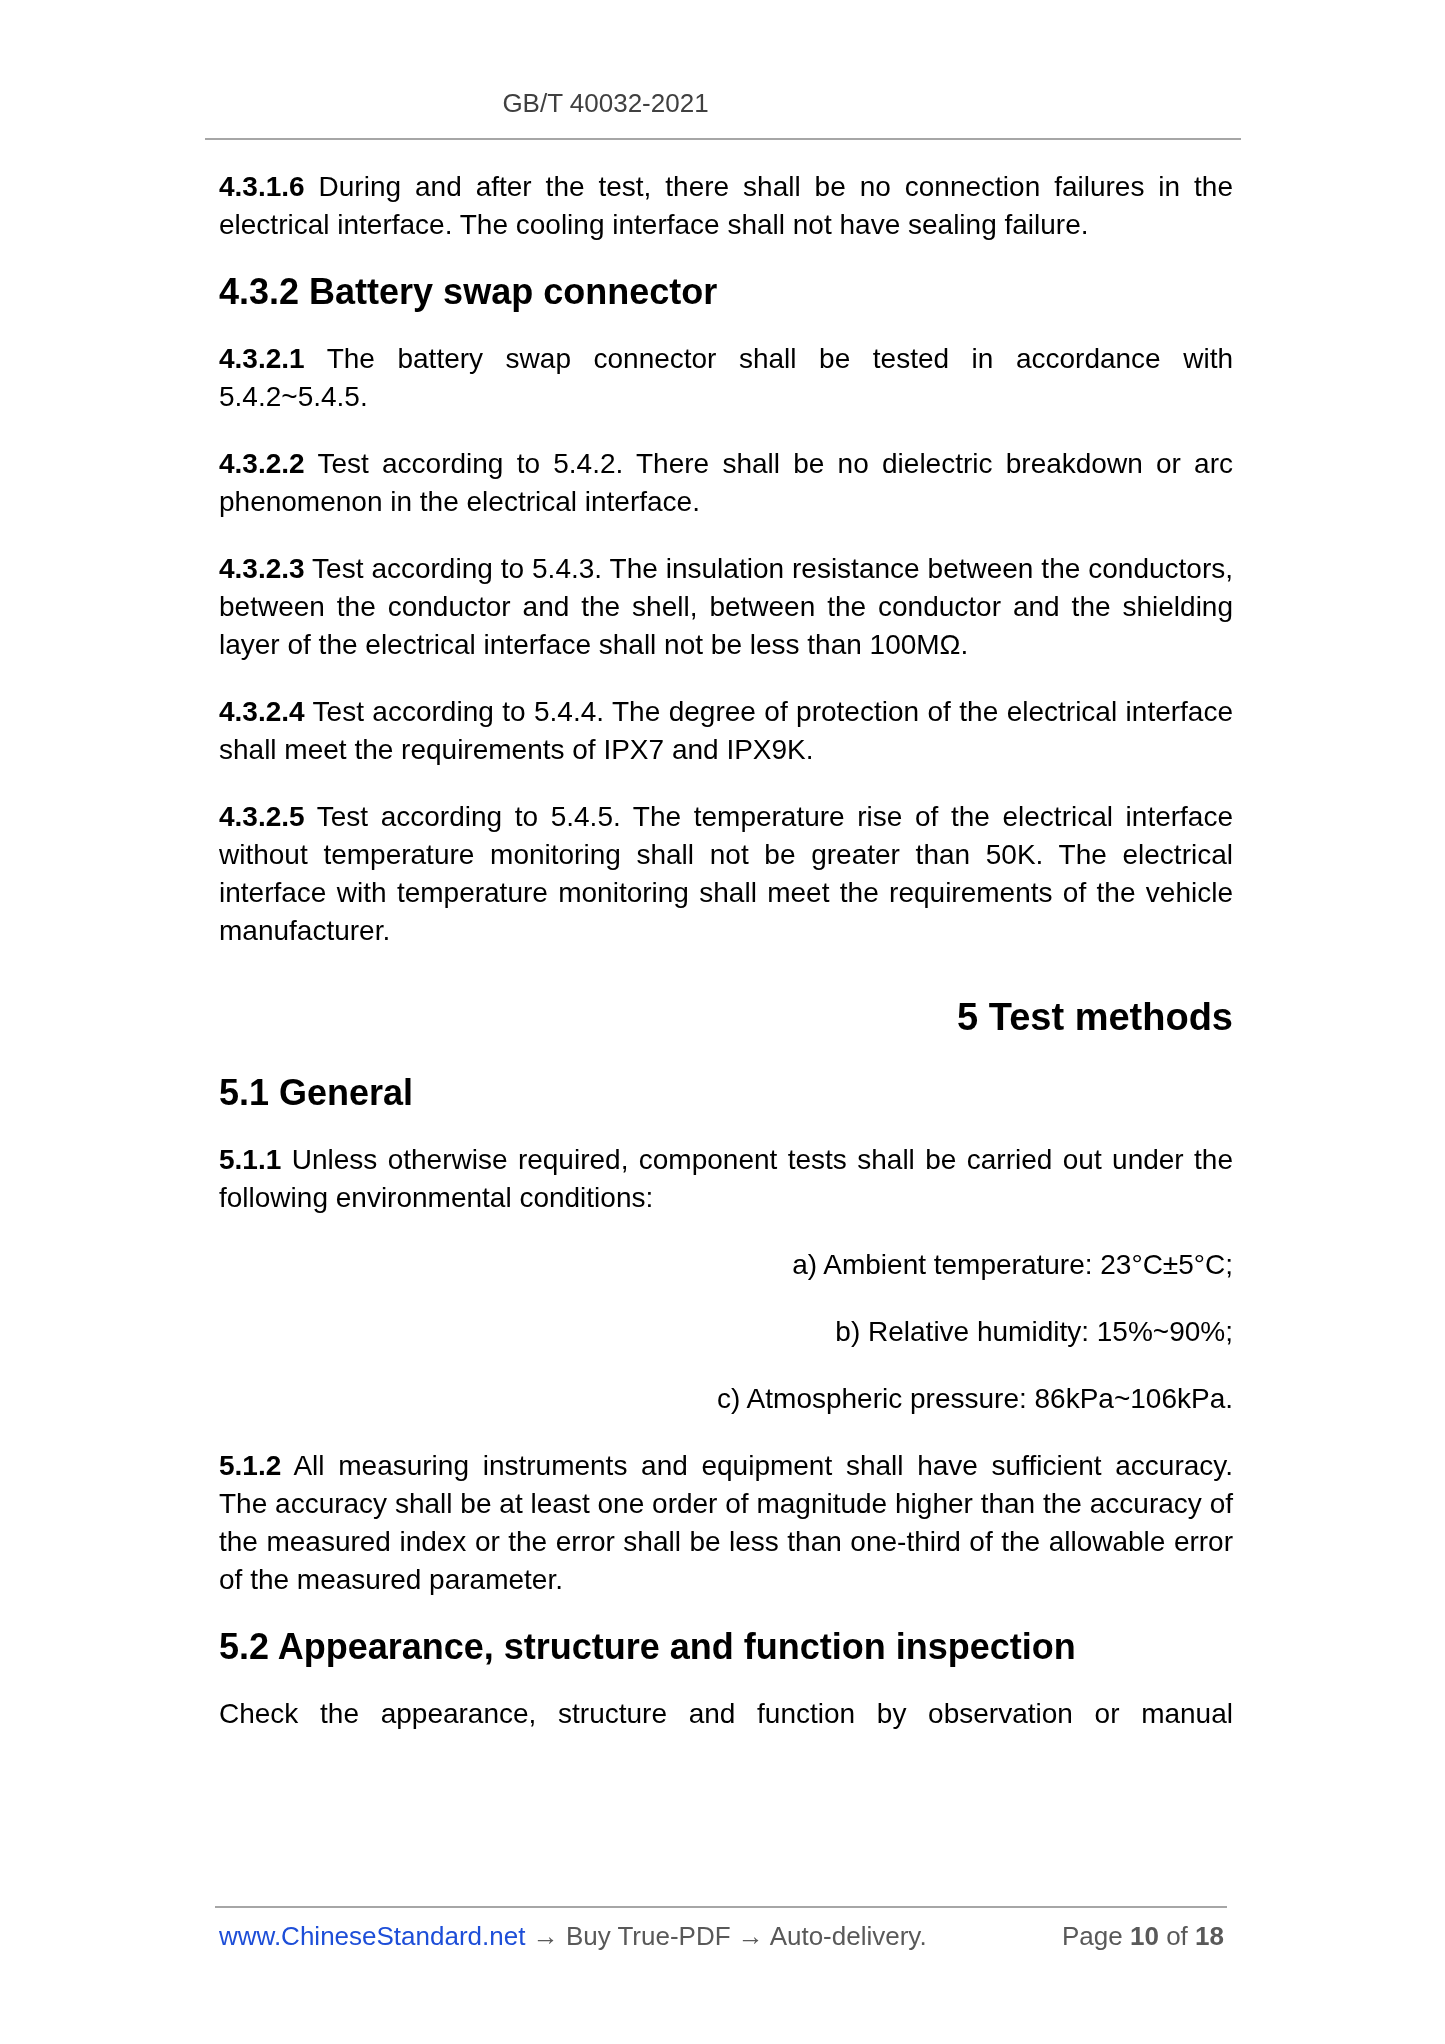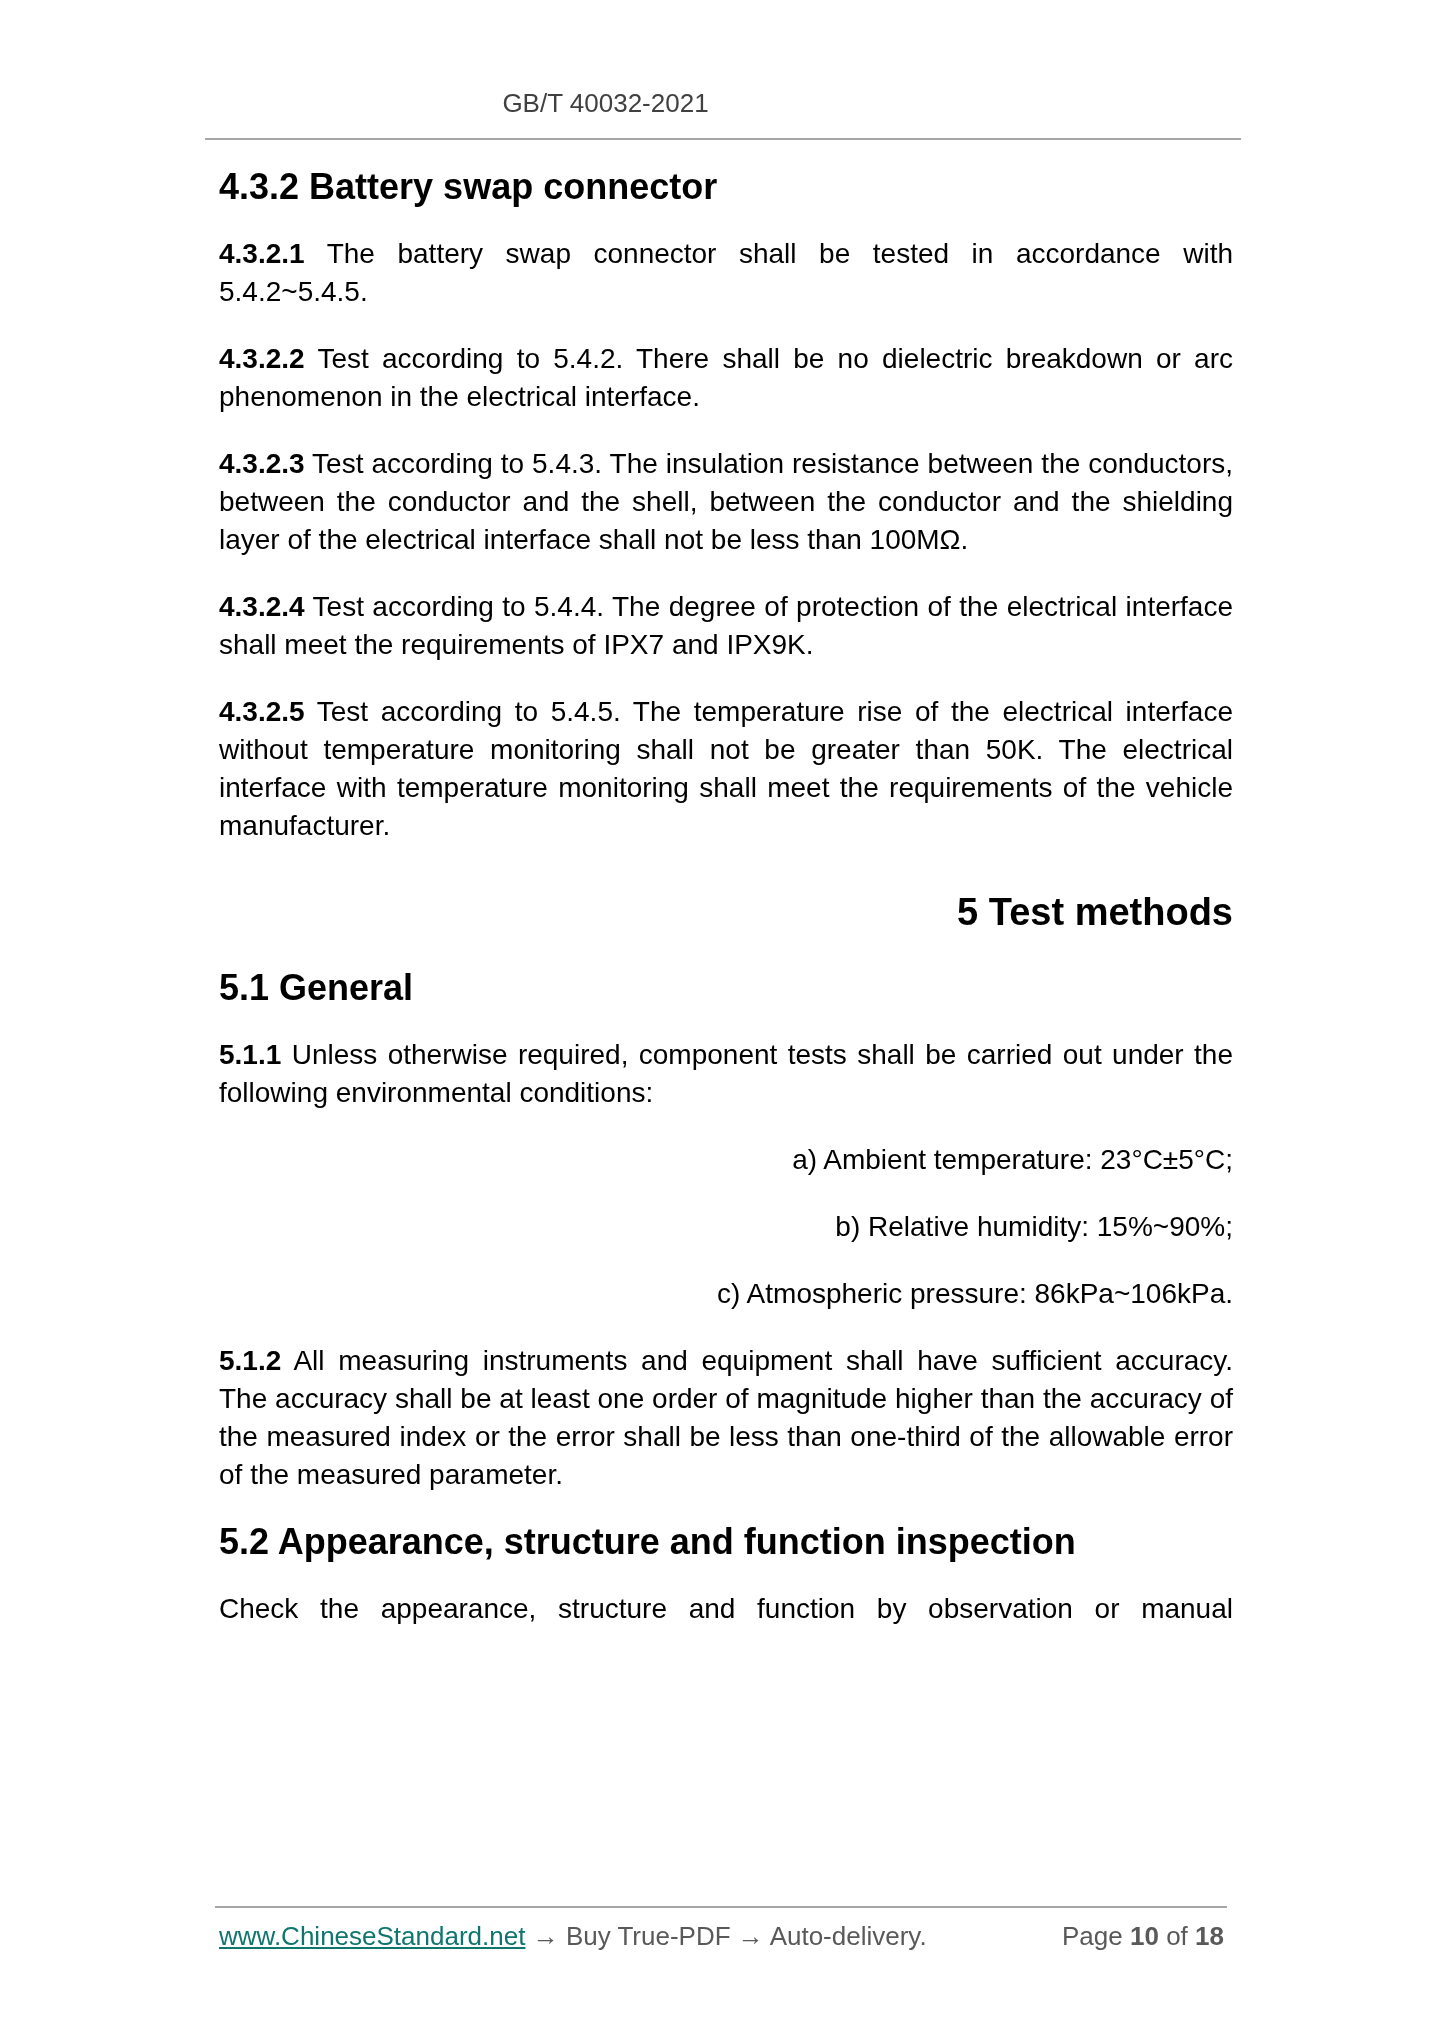--- a/index.html
+++ b/index.html
@@ -11,32 +11,33 @@
   .content { position: absolute; left: 219px; top: 168px; width: 1014px; }
   p { margin: 0; font-size: 28px; line-height: 38px; text-align: justify; }
   p.para { margin-bottom: 29px; }
   .num { font-weight: bold; }
   h3 { margin: 0 0 29px 0; font-size: 36px; line-height: 38px; font-weight: bold; }
   h2 { margin: 44px 0 34px 17px; font-size: 38px; line-height: 46px; font-weight: bold; text-align: right; }
   .item { margin: 0 0 29px 34px; font-size: 28px; line-height: 38px; text-align: right; }
   .fline { position: absolute; left: 215px; width: 1012px; top: 1906px; height: 2px; background: #a6a6a6; }
   .footer { position: absolute; left: 219px; width: 1005px; top: 1921px; font-size: 26px; color: #595959;
             display: flex; justify-content: space-between; }
-  .footer a { color: #0f766e; text-decoration: underline; }
+  .footer a { color: #1d4ed8; }
   .pg b { font-weight: bold; }
   .last { text-align-last: justify; }
 </style>
 </head>
 <body>
 
 <div class="hdr">GB/T 40032-2021</div>
 <div class="hline"></div>
 
 <div class="content">
 
+  <p class="para"><span class="num">4.3.1.6</span> <span>During and after the test, there shall be no connection failures in the electrical interface. The cooling interface shall not have sealing failure.</span></p>
 
   <h3>4.3.2 Battery swap connector</h3>
 
   <p class="para"><span class="num">4.3.2.1</span> <span>The battery swap connector shall be tested in accordance with 5.4.2~5.4.5.</span></p>
 
   <p class="para"><span class="num">4.3.2.2</span> <span>Test according to 5.4.2. There shall be no dielectric breakdown or arc phenomenon in the electrical interface.</span></p>
 
   <p class="para"><span class="num">4.3.2.3</span> <span>Test according to 5.4.3. The insulation resistance between the conductors, between the conductor and the shell, between the conductor and the shielding layer of the electrical interface shall not be less than 100MΩ.</span></p>
 
   <p class="para"><span class="num">4.3.2.4</span> <span>Test according to 5.4.4. The degree of protection of the electrical interface shall meet the requirements of IPX7 and IPX9K.</span></p>

